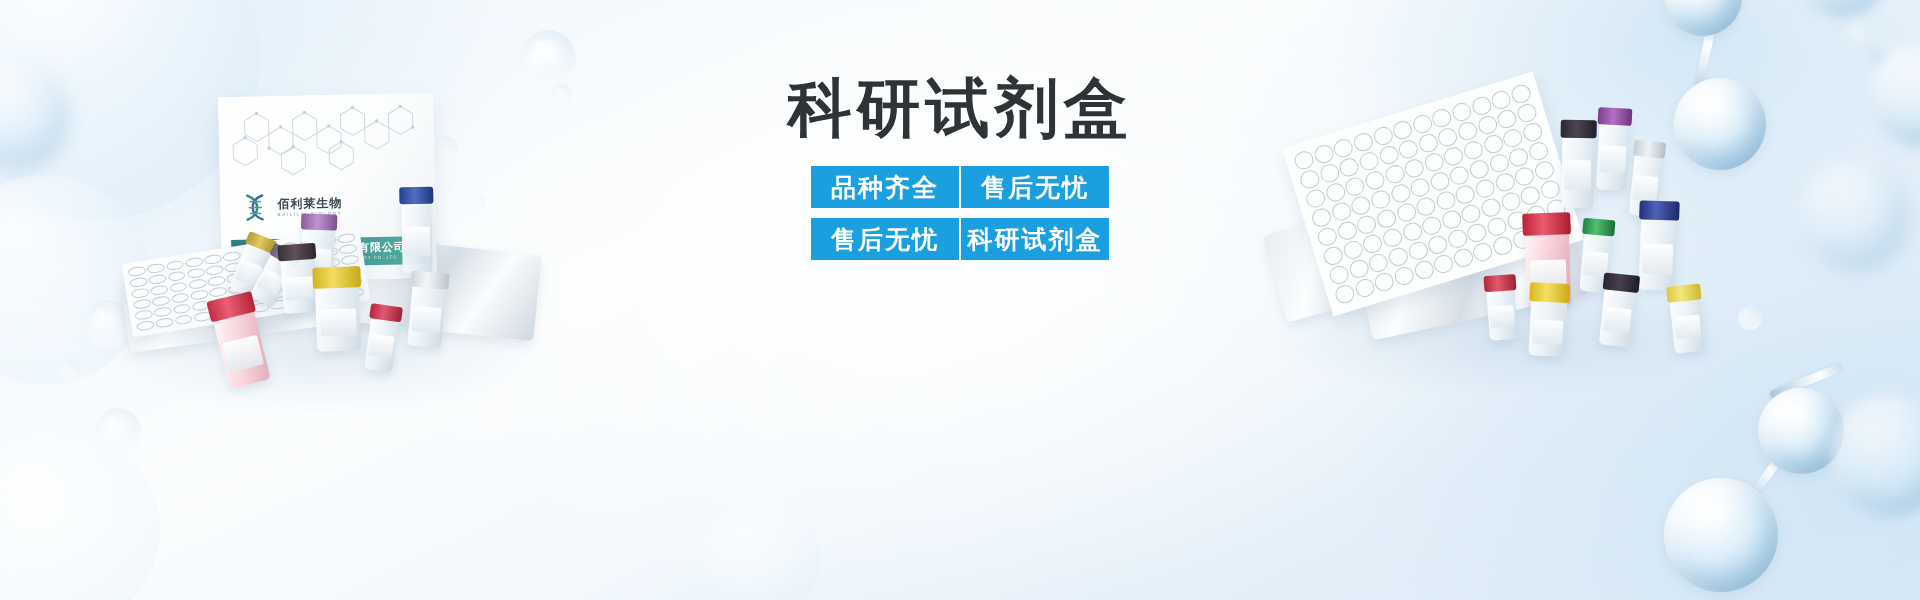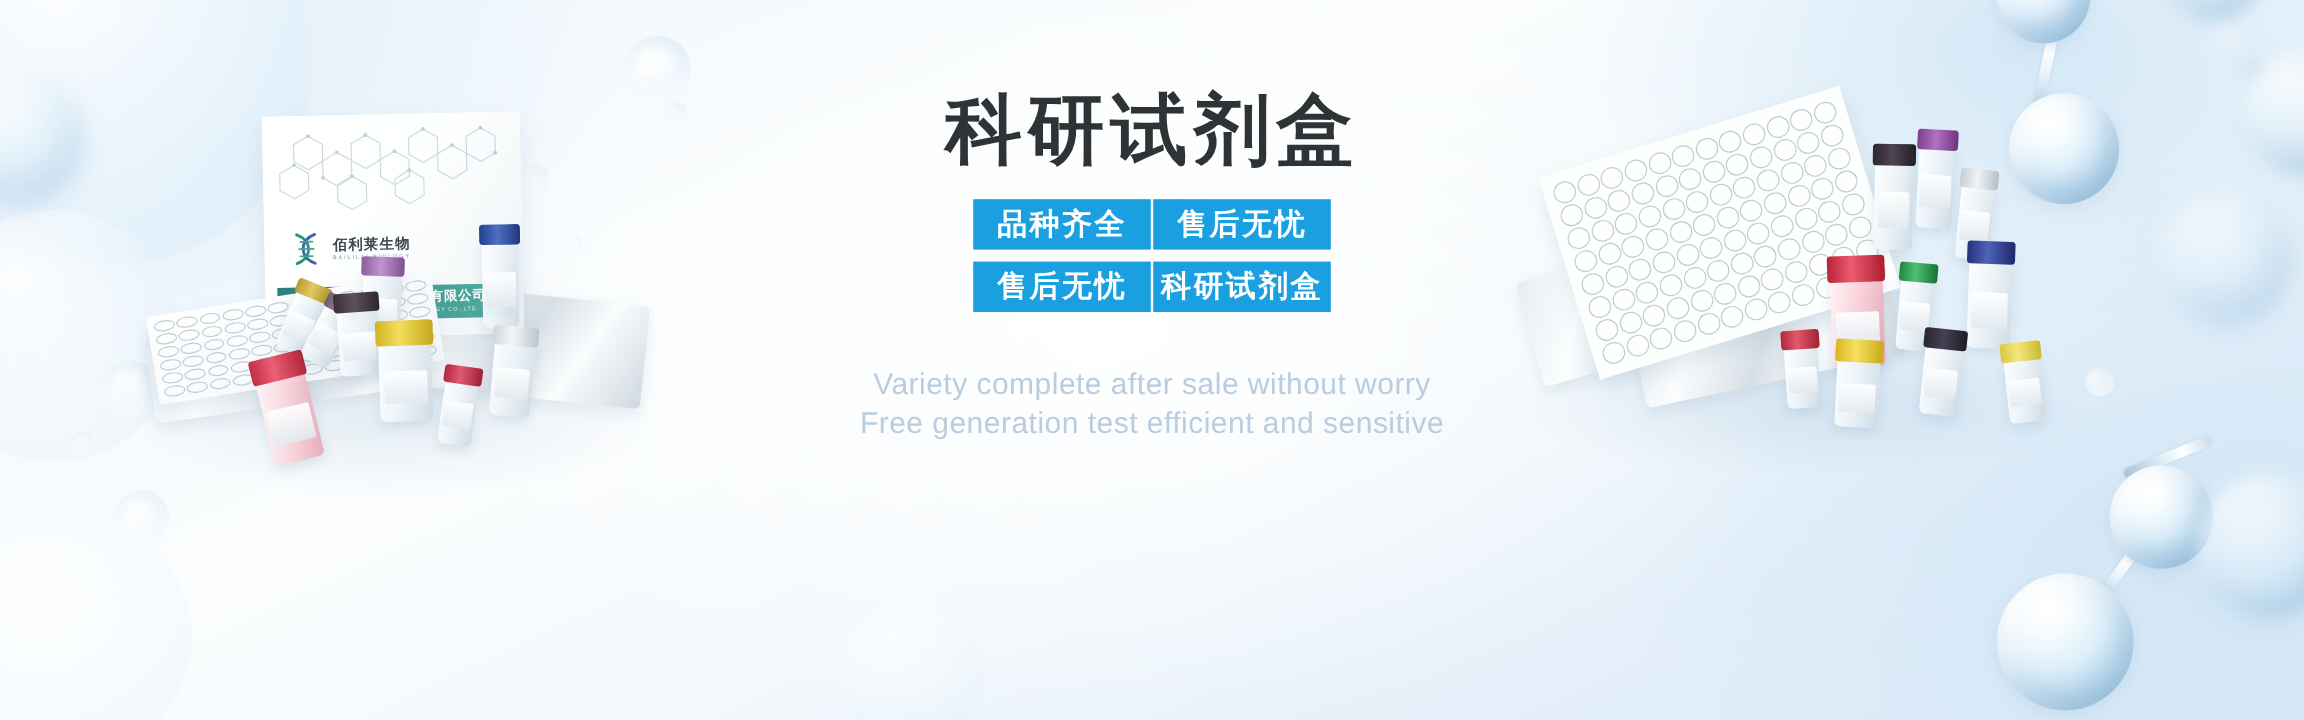--- a/index.html
+++ b/index.html
@@ -503,19 +503,15 @@
       <div class="badge-row">
         <div class="badge">品种齐全</div>
         <div class="badge">售后无忧</div>
       </div>
       <div class="badge-row">
         <div class="badge">售后无忧</div>
         <div class="badge">科研试剂盒</div>
       </div>
     </div>
 
-    <div class="taglines">
-      <div>Variety complete after sale without worry</div>
-      <div>Free generation test efficient and sensitive</div>
-    </div>
   </div>
 
 </div>
 
 </body></html>

